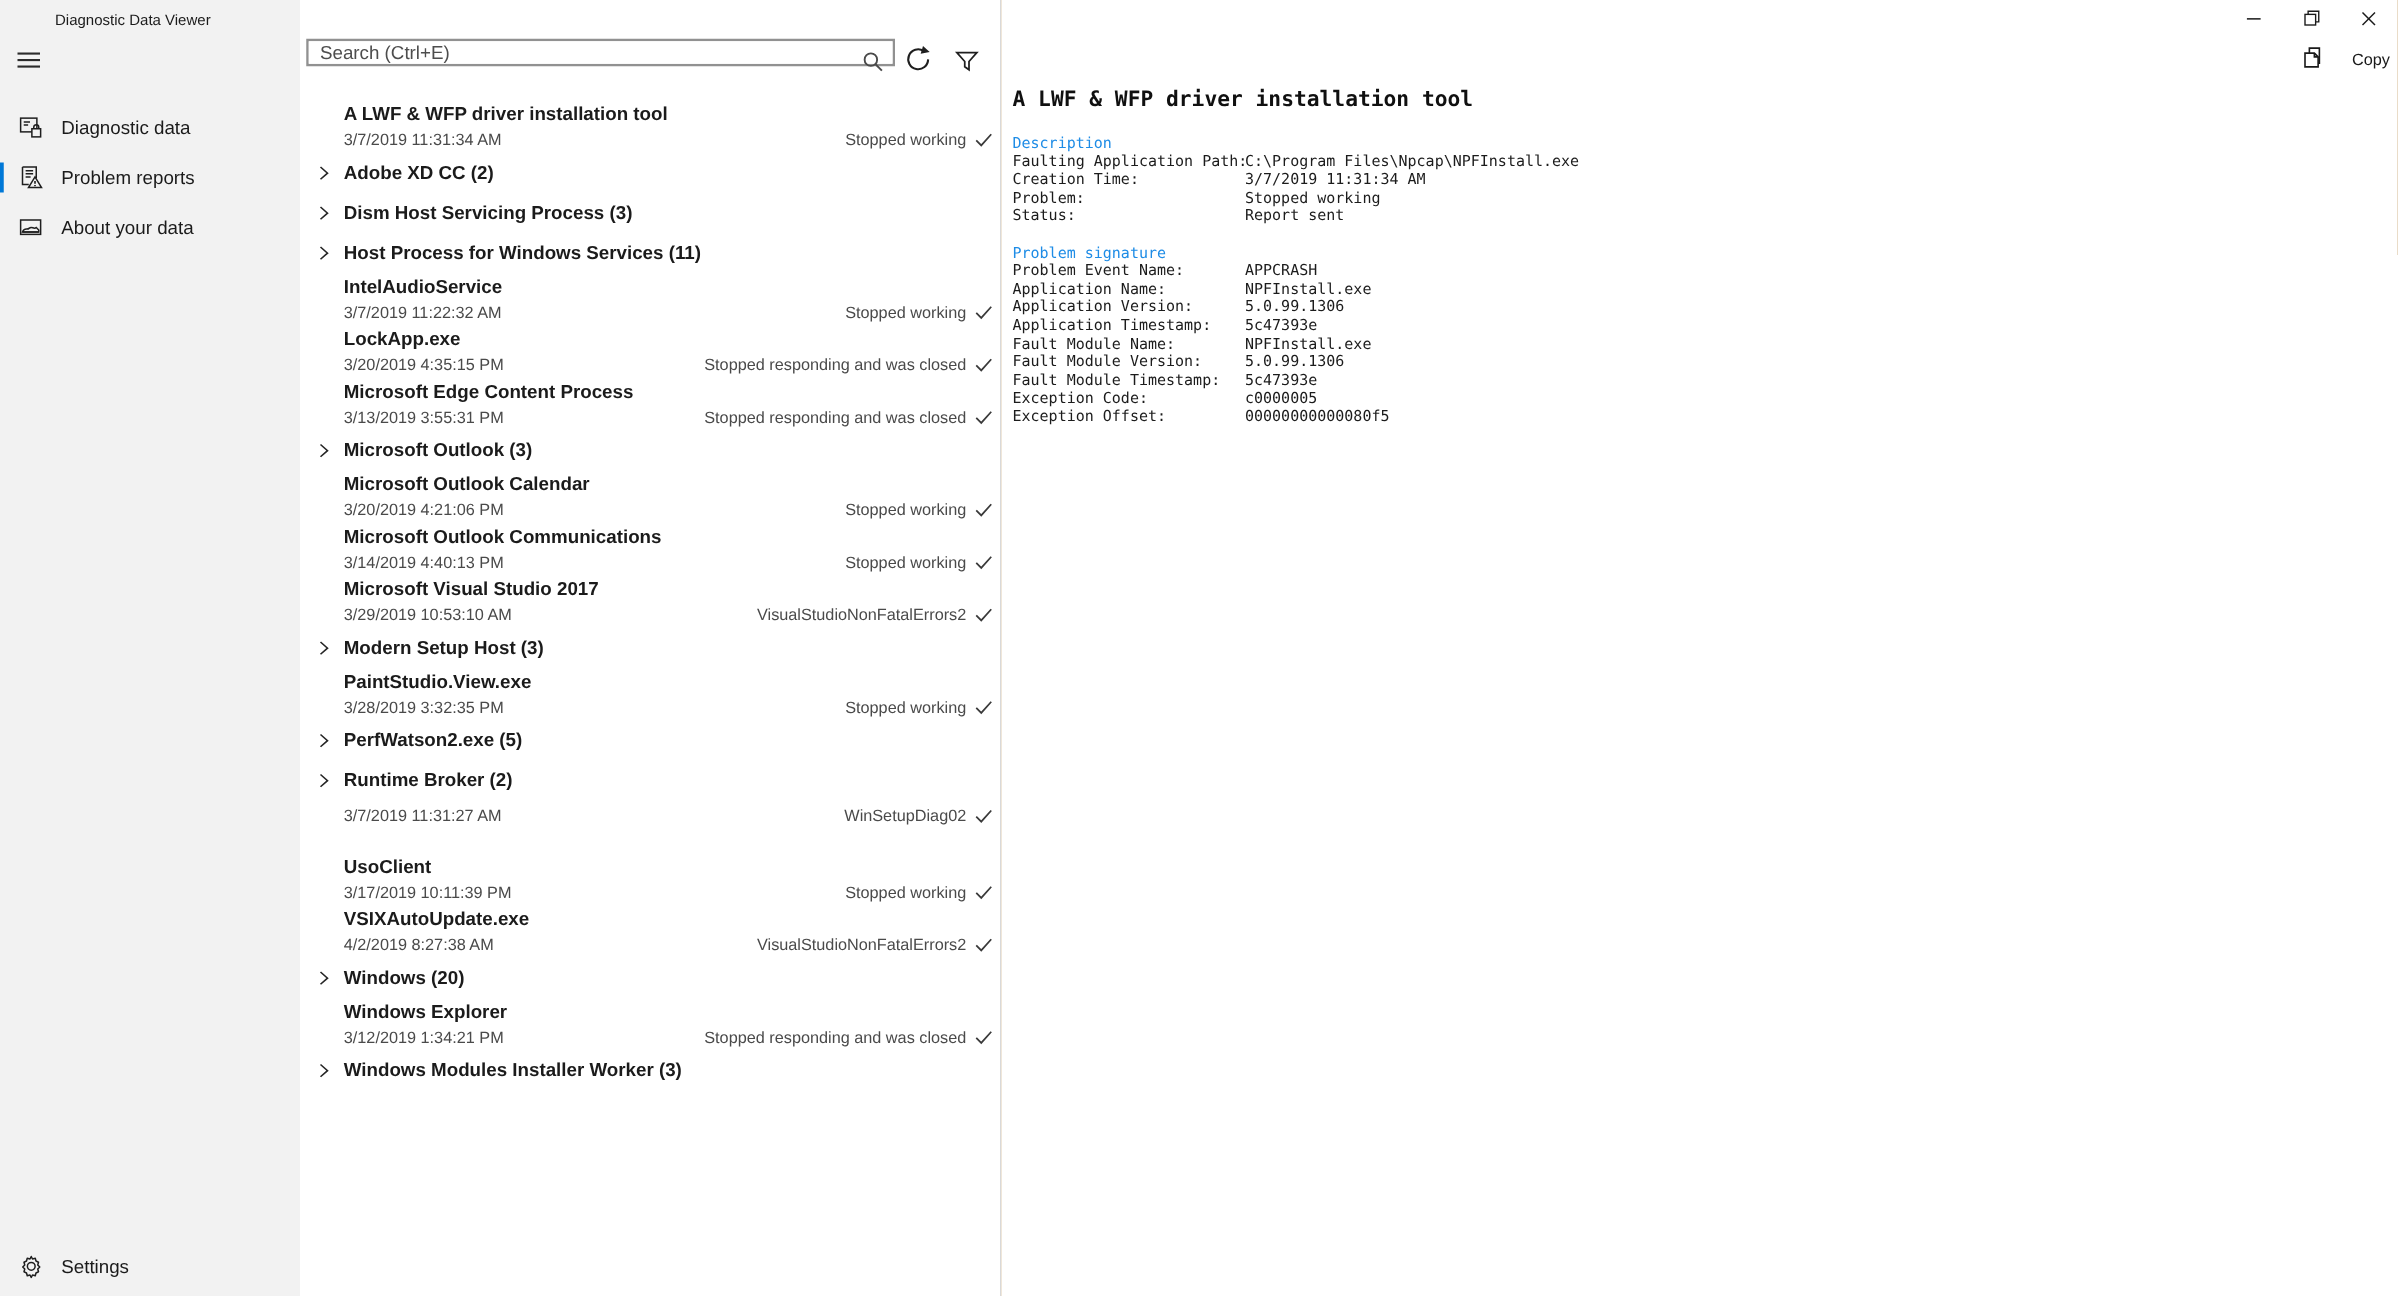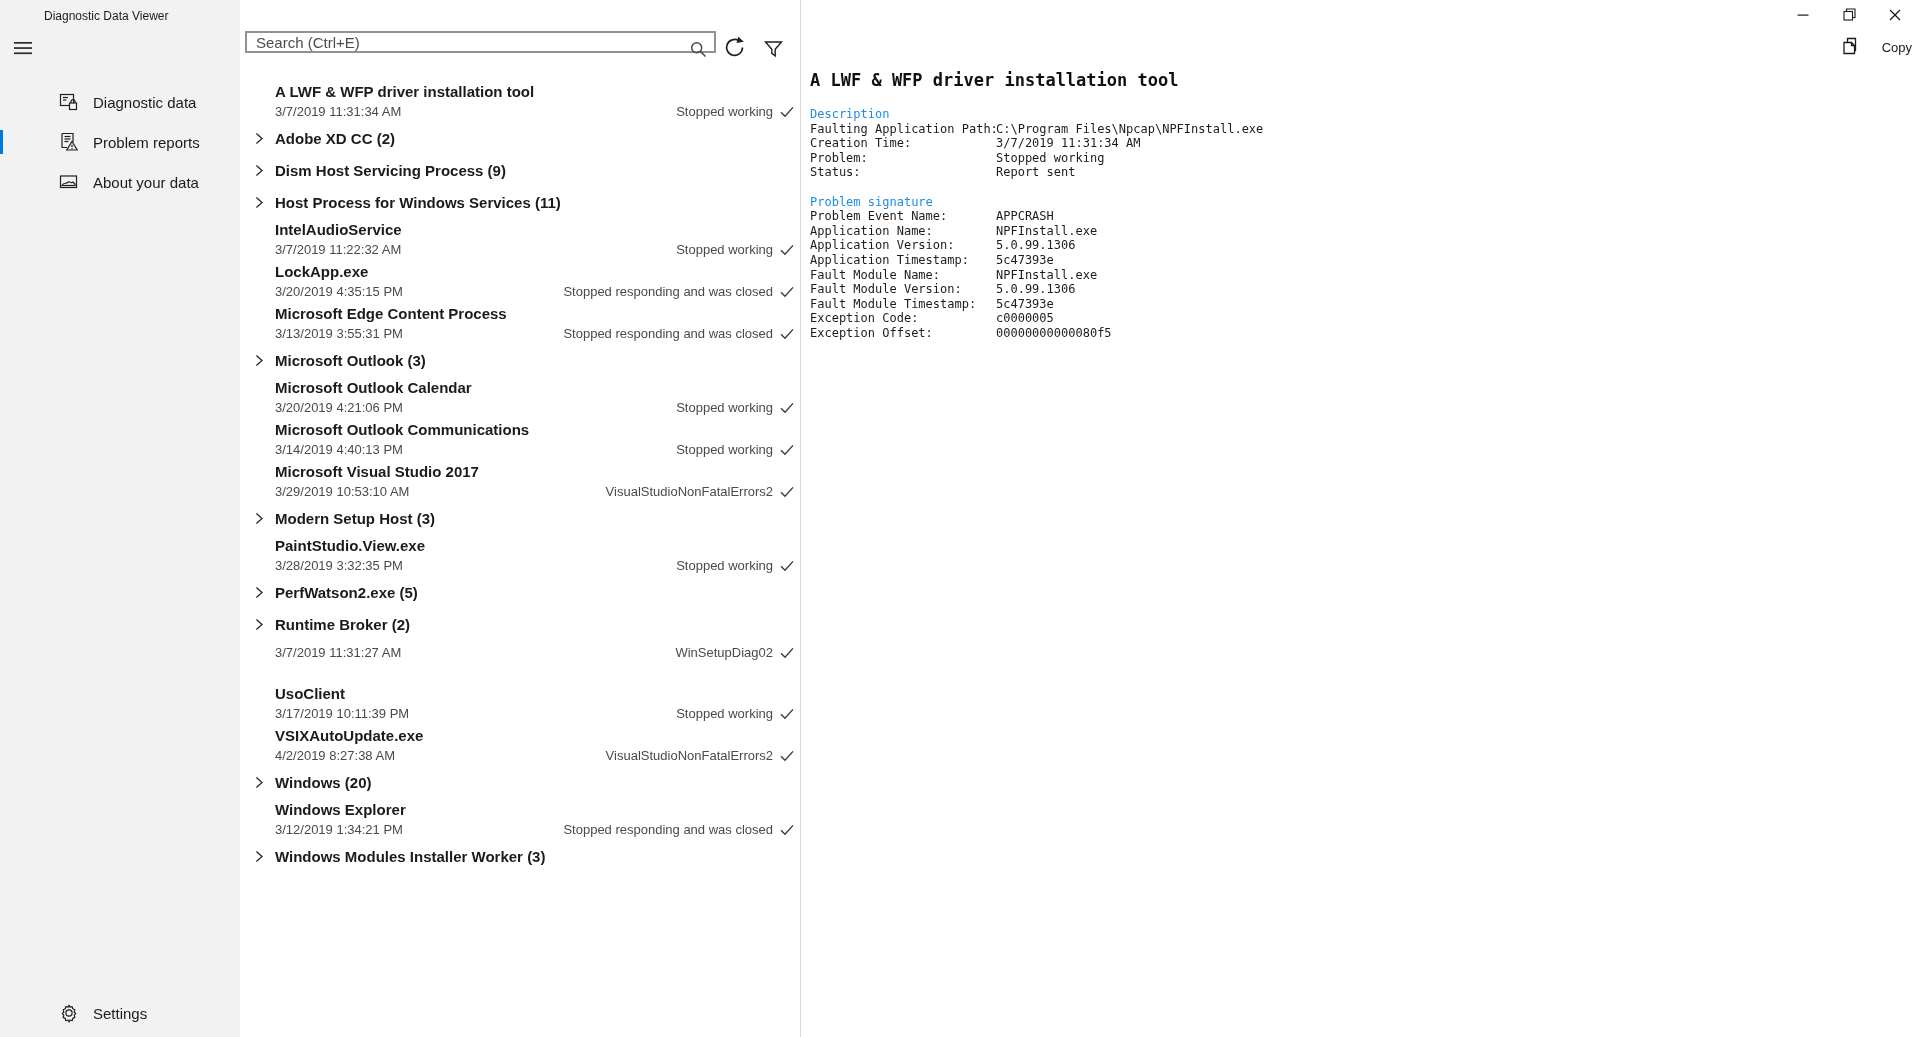--- a/index.html
+++ b/index.html
@@ -10,21 +10,21 @@
   html,body{background:#fff;}
   body{font-family:"Liberation Sans",sans-serif; color:var(--ink);}
   .app{position:relative; width:1918px; height:1037px; background:#a16207; overflow:hidden;}
 
   
   .sidebar{position:absolute; left:0; top:0; width:240px; height:100%; background:var(--sidebar-bg);}
   .app-title{position:absolute; left:44px; top:9px; font-size:12px; color:#1c1c1c; white-space:nowrap;}
   .hamburger{position:absolute; left:6px; top:34px; width:34px; height:30px; background:none; border:none; cursor:pointer; display:flex; align-items:center; justify-content:center;}
   .nav{position:absolute; left:0; top:82px; width:100%;}
   .nav-footer{position:absolute; left:0; bottom:4px; width:100%;}
-  .nav-item{position:relative; height:40px; display:flex; align-items:center; cursor:pointer; background:none; border:none; width:100%; text-align:left;padding-left:44px;}
+  .nav-item{position:relative; height:40px; display:flex; align-items:center; cursor:pointer; background:none; border:none; width:100%; text-align:left;}
   .nav-item .accent-bar{position:absolute; left:0; top:8px; width:3px; height:24px; background:var(--accent); display:none;}
   .nav-item.selected .accent-bar{display:block;}
   .nav-icon{width:20px; height:20px; margin-left:15px; flex:0 0 auto; display:flex; align-items:center; justify-content:center; color:#1f1f1f;}
   .nav-label{margin-left:14px; font-size:15px; color:var(--ink); white-space:nowrap;}
 
   
   .list-pane{position:absolute; left:240px; top:0; width:561px; height:100%; background:#fff; border-right:1px solid var(--divider);}
   .search-box{position:absolute; left:5px; top:31px; width:471px; height:22px; border:2px solid #919191; background:#fff;}
   .search-box input{width:100%; height:100%; border:none; outline:none; font-family:"Liberation Sans",sans-serif; font-size:15px; color:#222; padding:0 32px 0 9px;}
   .search-box input::placeholder{color:#4d4d4d; opacity:1;}
@@ -176,21 +176,21 @@
     <svg class="chev" width="12" height="13" viewBox="0 0 12 13" fill="none" stroke="#262626" stroke-width="1.3">
             <polyline points="3.4,1.6 9,6.5 3.4,11.4"></polyline>
           </svg>
     <span class="row-title">Adobe XD CC (2)</span>
   </div>
 
   <div class="row group">
     <svg class="chev" width="12" height="13" viewBox="0 0 12 13" fill="none" stroke="#262626" stroke-width="1.3">
             <polyline points="3.4,1.6 9,6.5 3.4,11.4"></polyline>
           </svg>
-    <span class="row-title">Dism Host Servicing Process (9)</span>
+    <span class="row-title">Dism Host Servicing Process (3)</span>
   </div>
 
   <div class="row group">
     <svg class="chev" width="12" height="13" viewBox="0 0 12 13" fill="none" stroke="#262626" stroke-width="1.3">
             <polyline points="3.4,1.6 9,6.5 3.4,11.4"></polyline>
           </svg>
     <span class="row-title">Host Process for Windows Services (11)</span>
   </div>
 
   <div class="row report">

